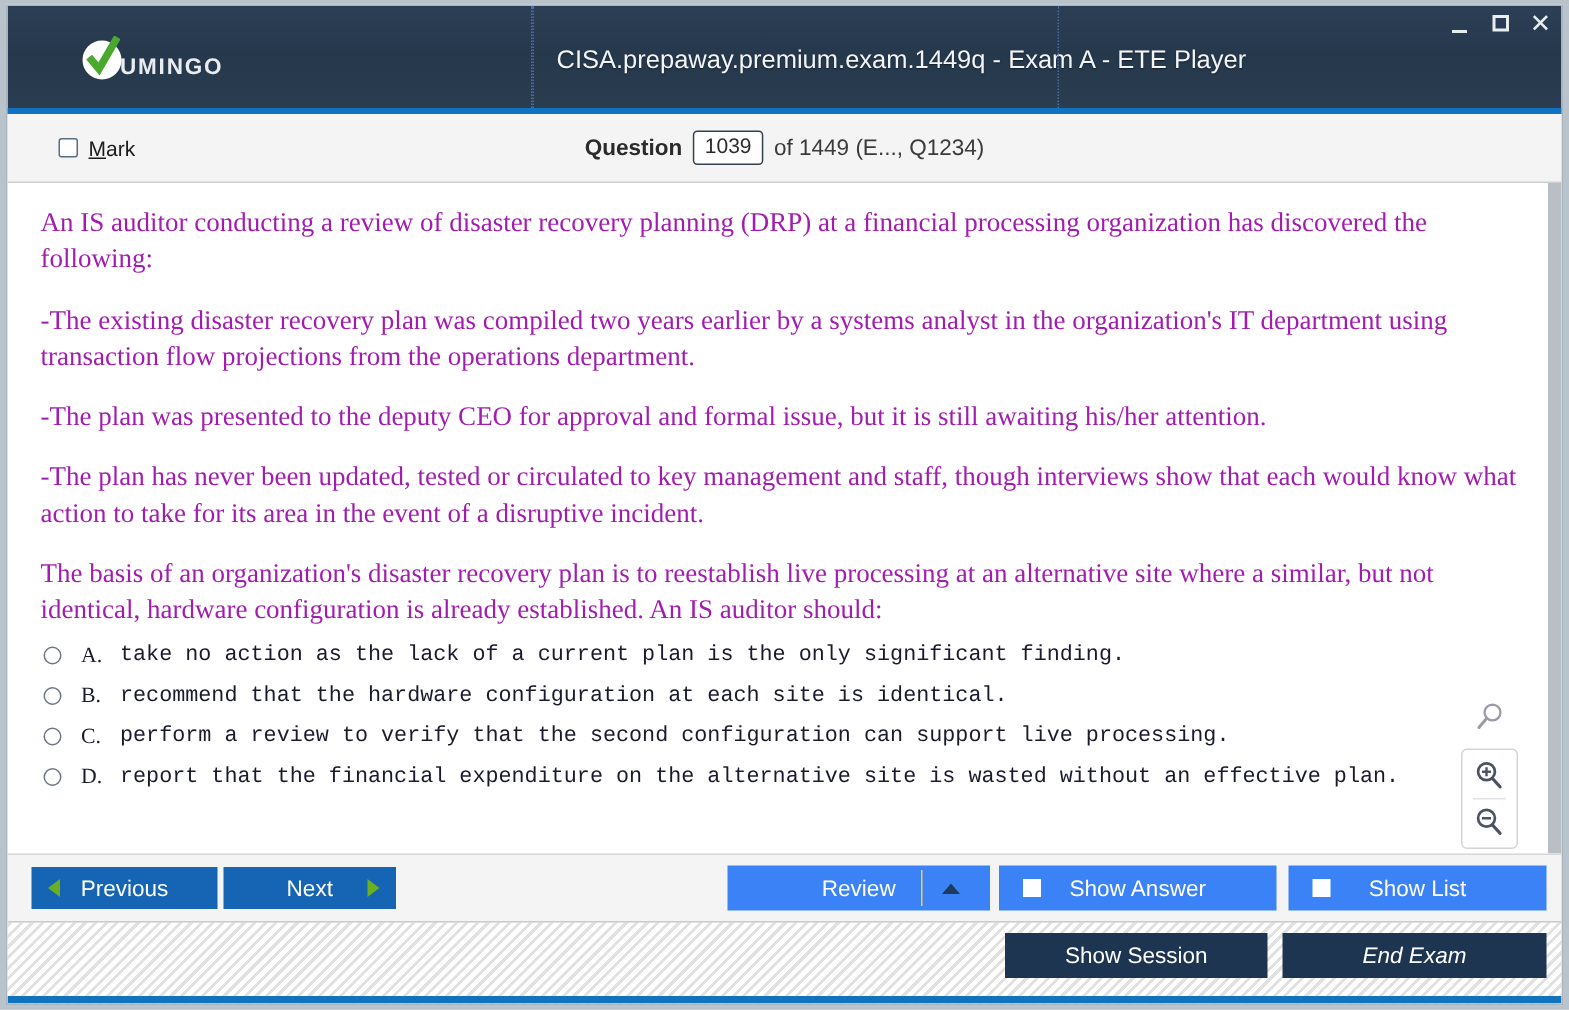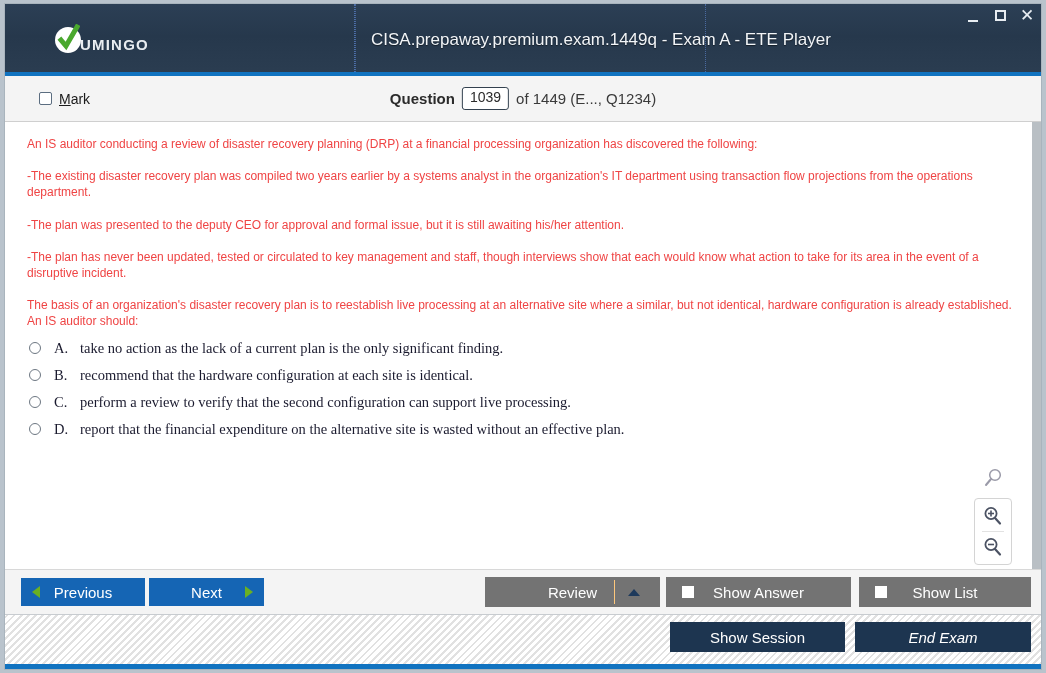--- a/index.html
+++ b/index.html
@@ -169,23 +169,23 @@
     flex: 1 1 auto;
     position: relative;
     background: #ffffff;
     border-right: 9px solid #b9bfc4;
     overflow: hidden;
   }
   .qcontent {
     padding: 14px 20px 0 22px;
   }
   .qpara {
-    font-family: Liberation Sans, sans-serif;
-    font-size: 12px;
-    color: #ef4444;
+    font-family: Liberation Serif, serif;
+    font-size: 18px;
+    color: #a21caf;
     line-height: 1.35;
     margin: 0 0 16px 0;
   }
   .qpara:last-of-type { margin-bottom: 10px; }
 
   .options { margin-top: 2px; padding-left: 2px; }
   .opt-row {
     display: flex;
     align-items: flex-start;
     margin-bottom: 10px;
@@ -201,21 +201,21 @@
   }
   .opt-letter {
     font-family: "Liberation Serif", serif;
     font-size: 14.5px;
     color: #1a1a2e;
     width: 26px;
     margin-left: 13px;
     flex: 0 0 26px;
   }
   .opt-text {
-    font-family: Liberation Serif, serif;
+    font-family: Liberation Mono, monospace;
     font-size: 14.5px;
     color: #1a1a2e;
   }
 
   
   .zoom-tools {
     position: absolute;
     right: 20px;
     top: 345px;
     display: flex;
@@ -252,21 +252,21 @@
     box-sizing: border-box;
     display: flex;
     align-items: center;
     justify-content: center;
     color: #ffffff;
     font-size: 15px;
     cursor: default;
     user-select: none;
   }
   .btn-blue { background: #1565b4; height: 28px; top: 8px; }
-  .btn-orange { background: #737373; height: 30px; top: 7px; }
+  .btn-orange { background: #3b82f6; height: 30px; top: 7px; }
   .chev {
     position: absolute;
     width: 0; height: 0;
     border-top: 7px solid transparent;
     border-bottom: 7px solid transparent;
   }
   .chev-left {
     left: 11px;
     border-right: 8px solid #6ab023;
     border-top-width: 6px; border-bottom-width: 6px;

